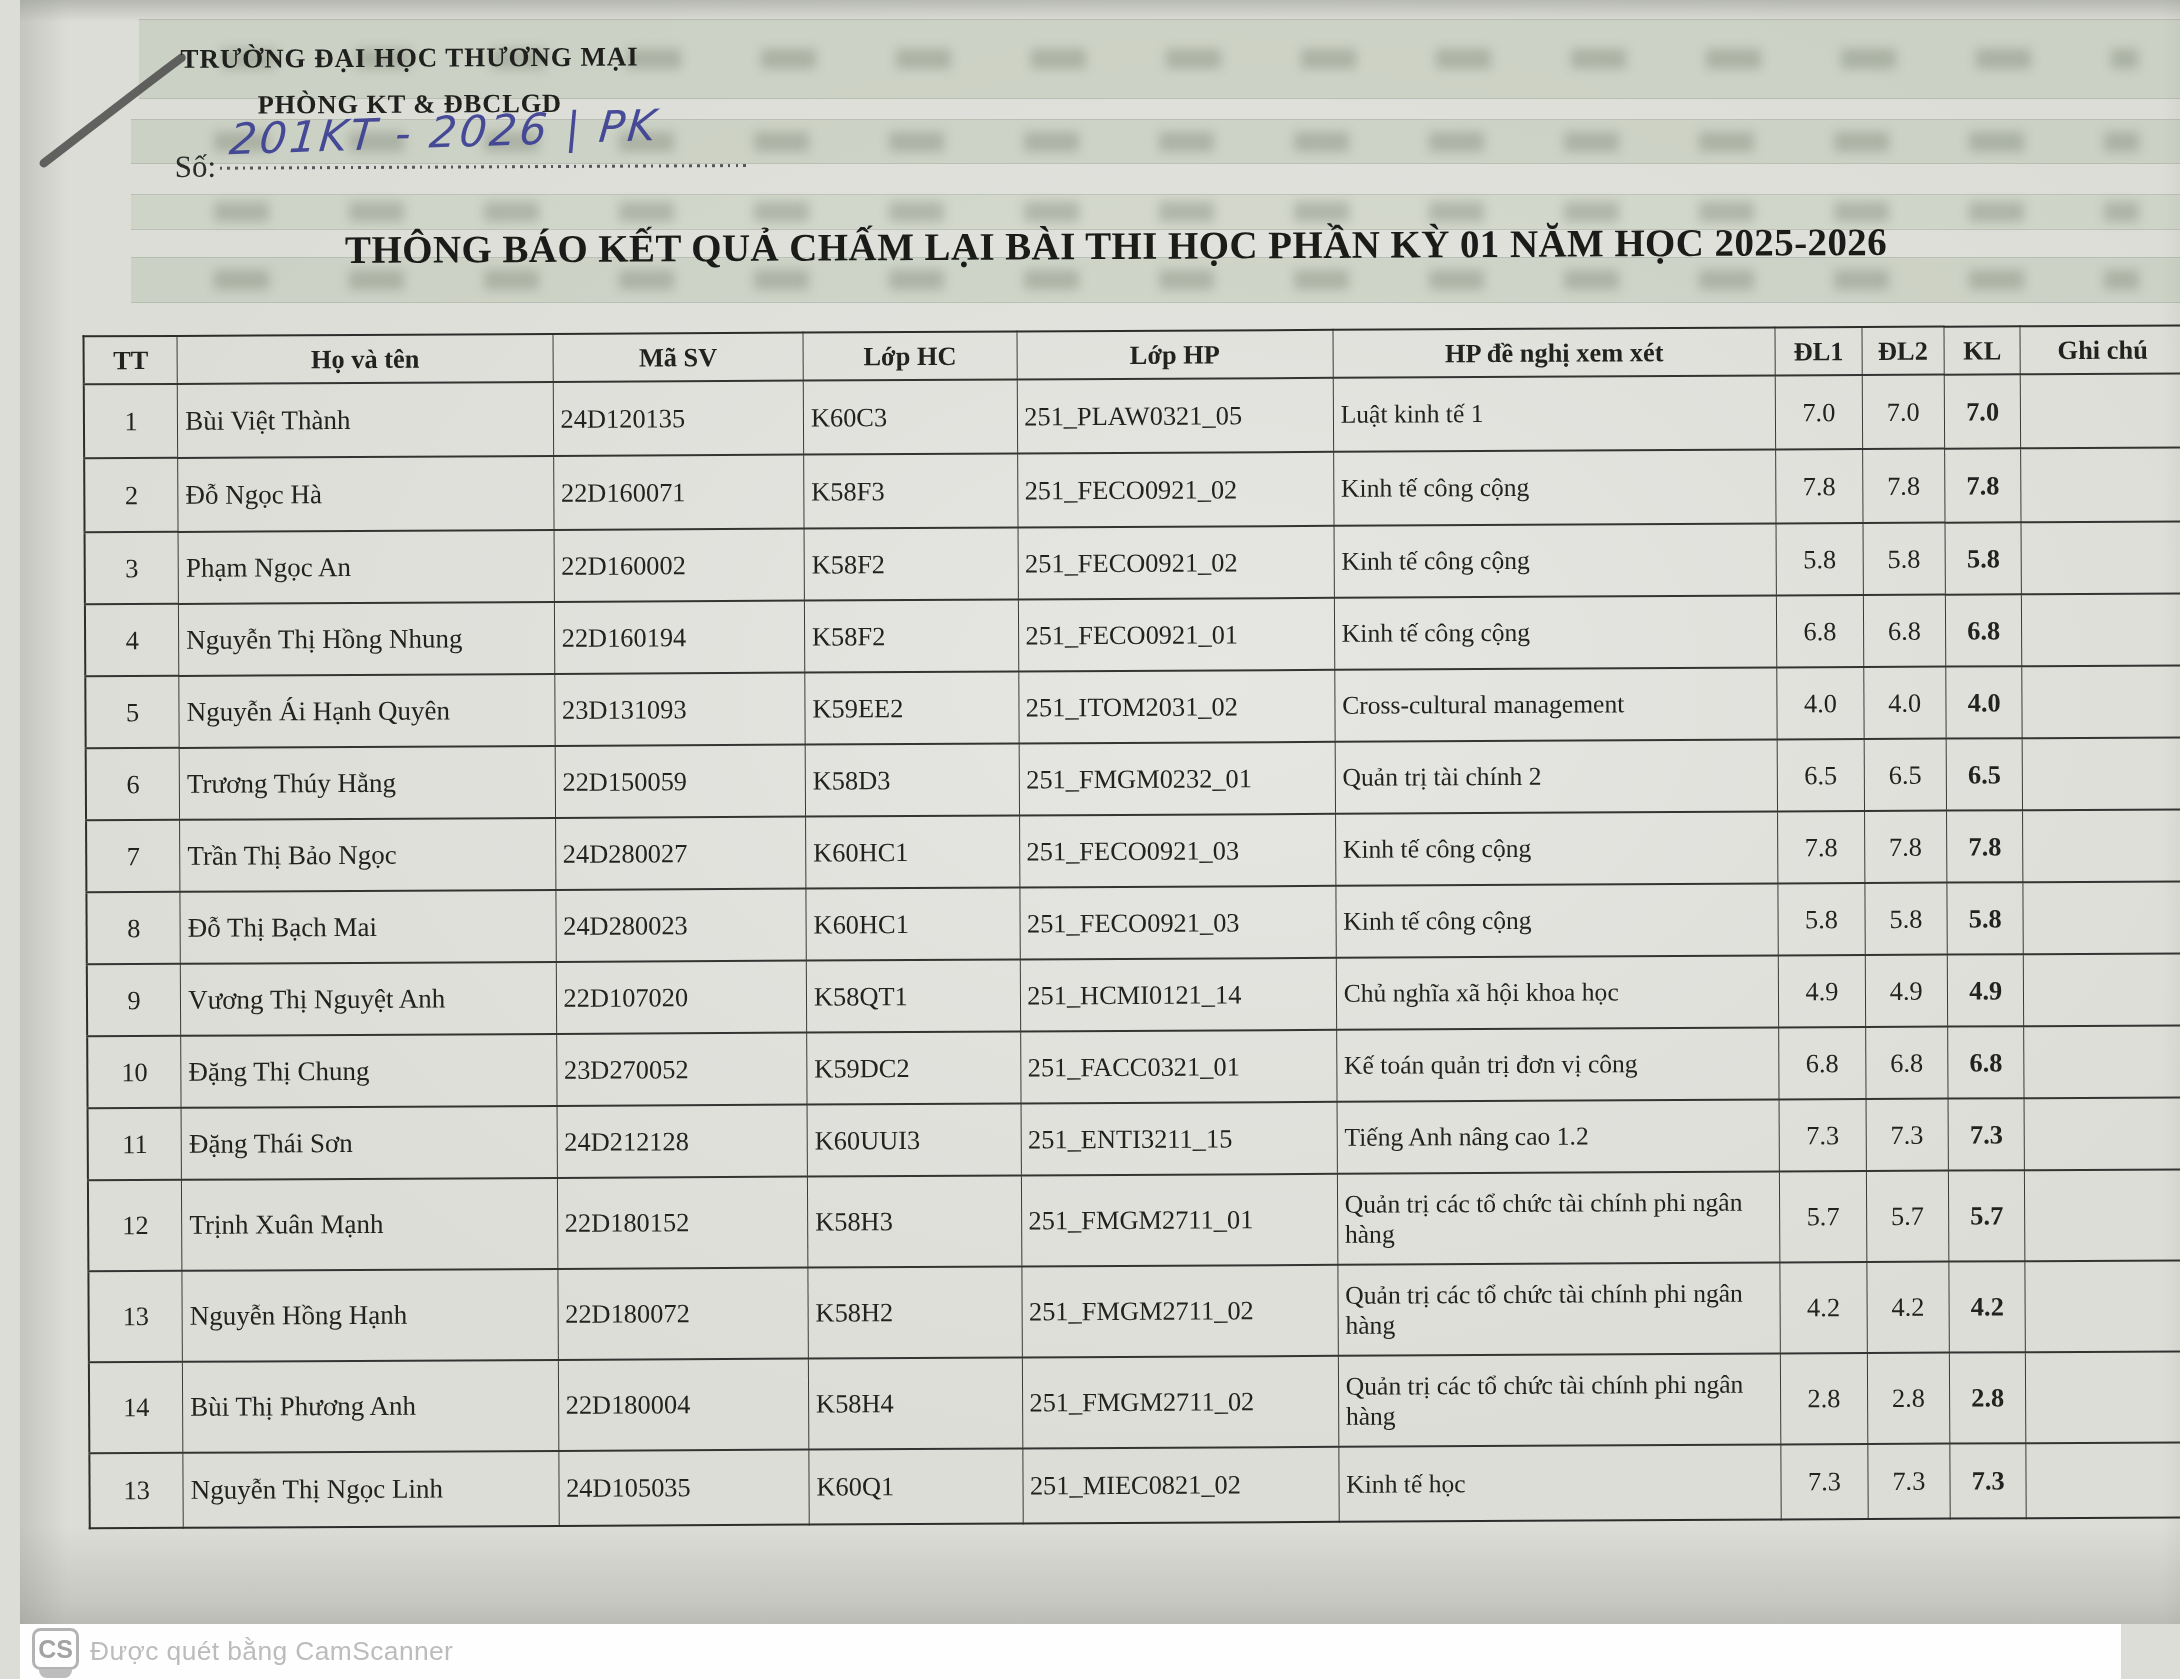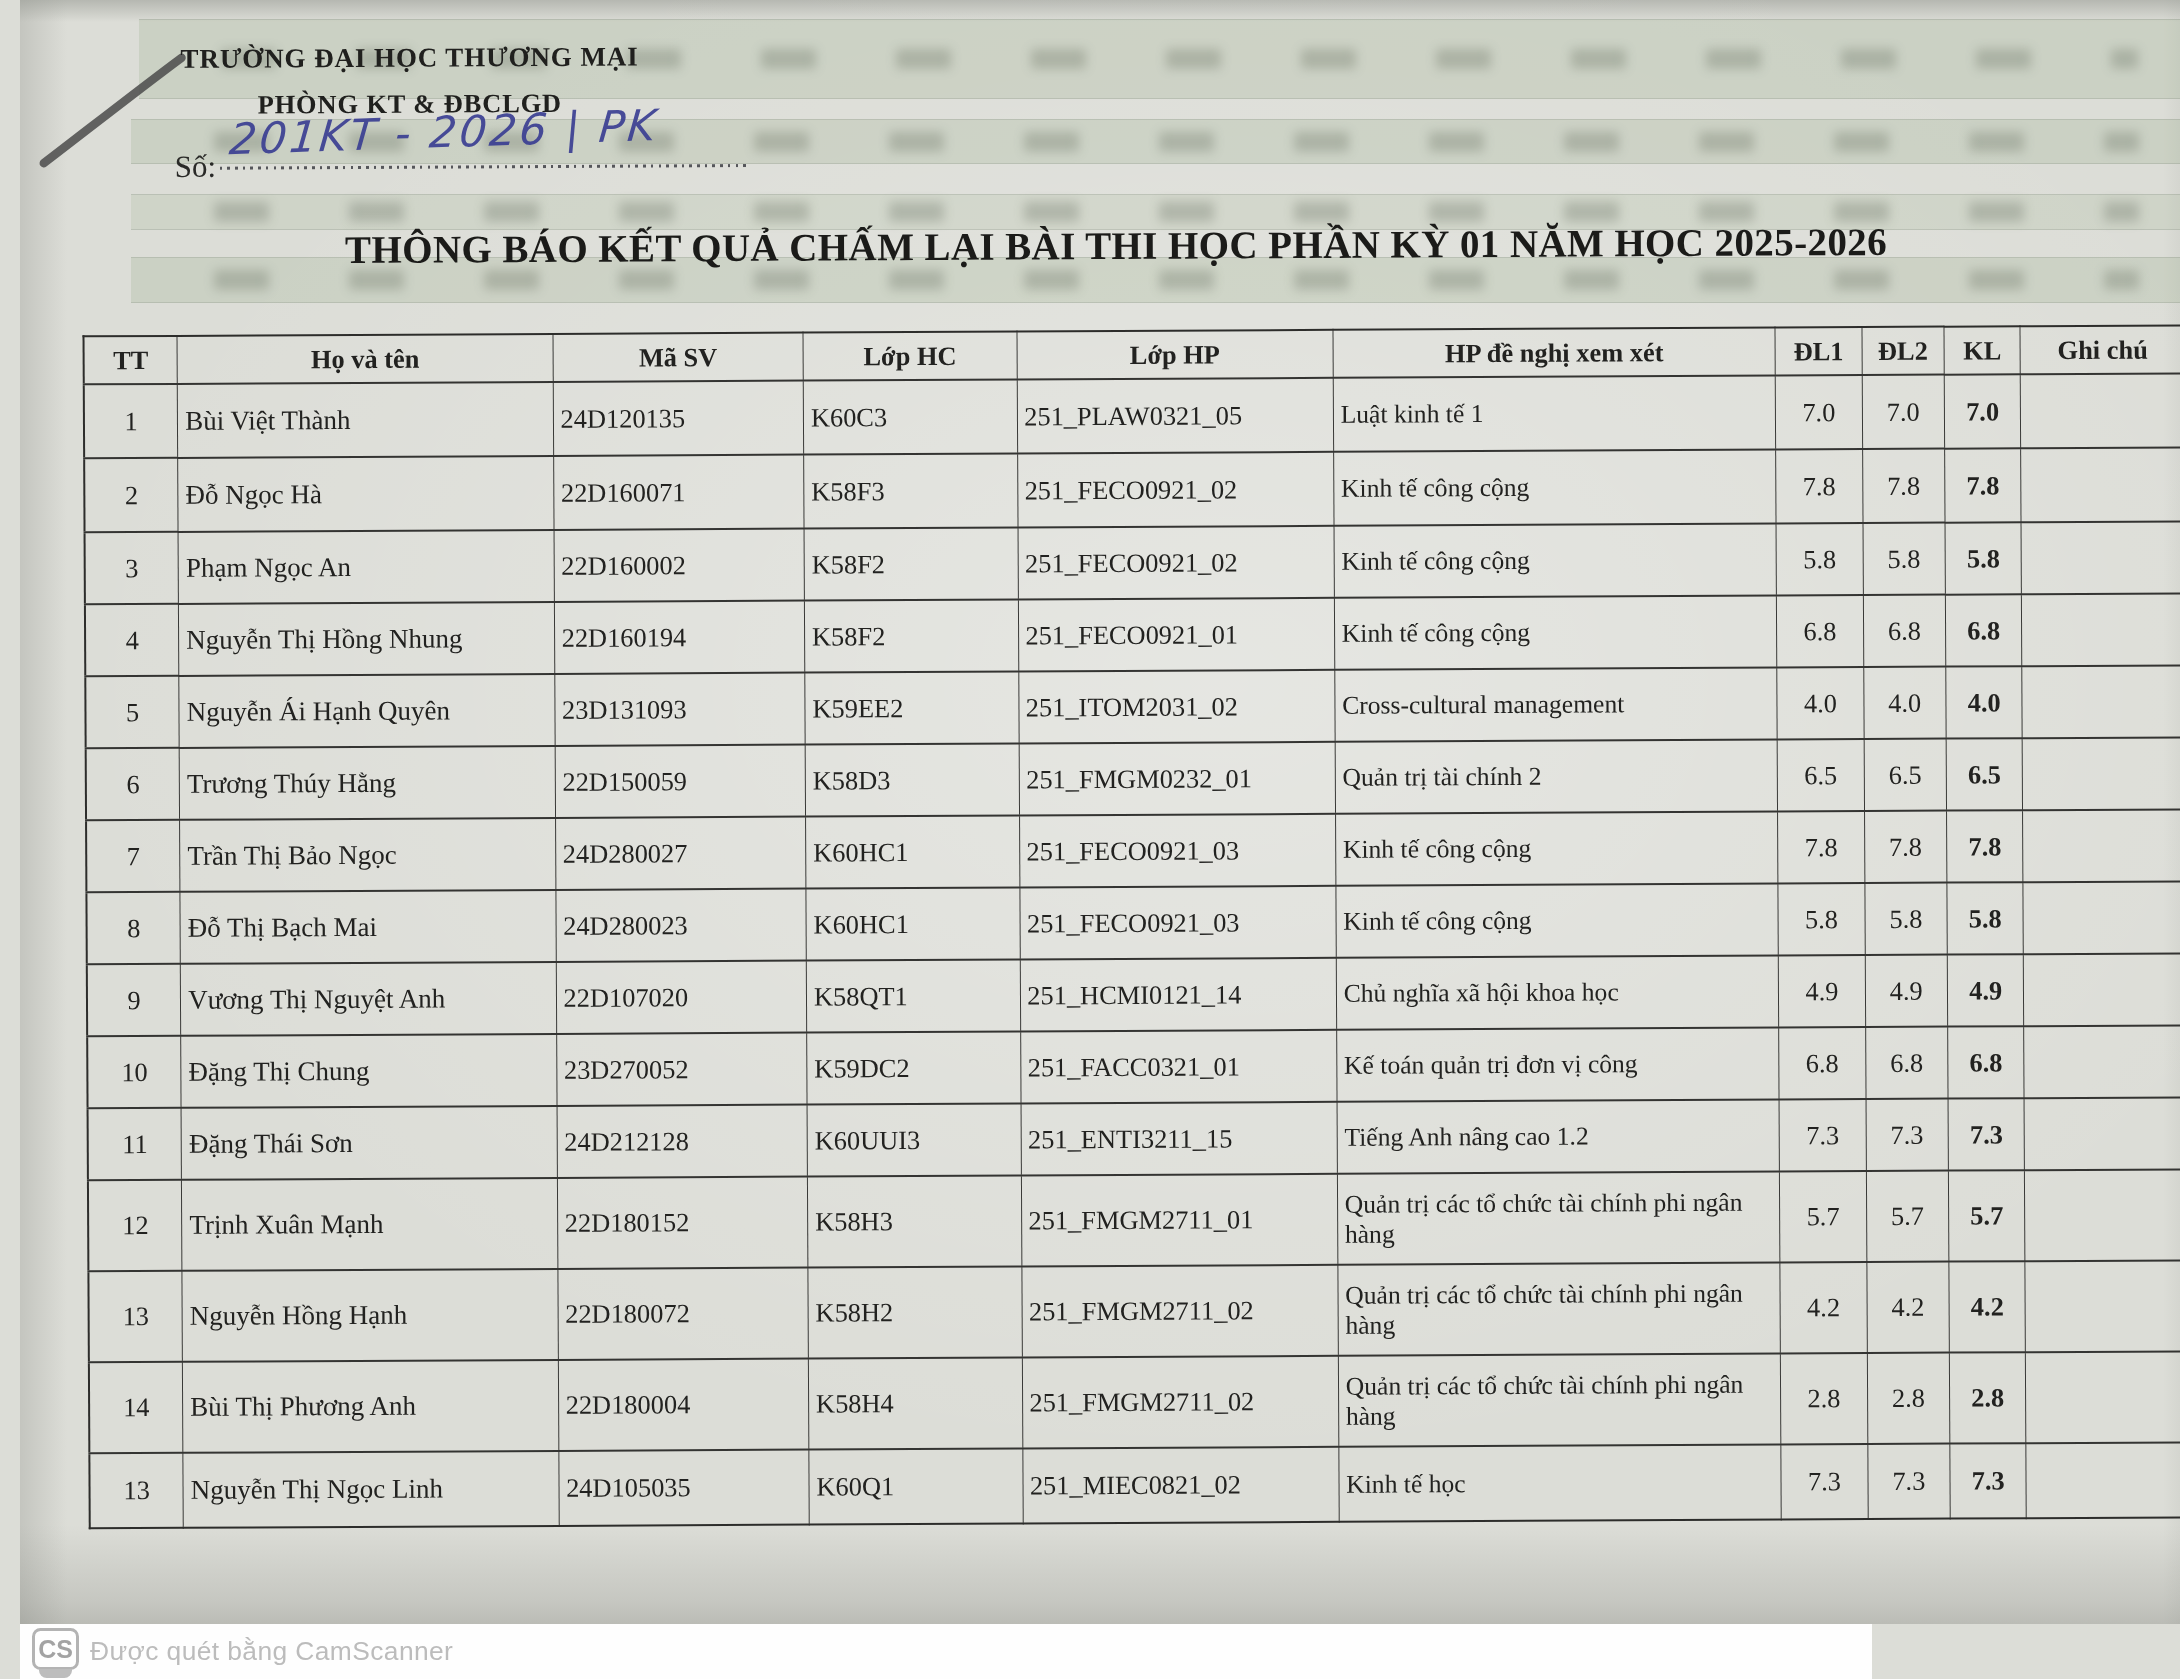--- a/index.html
+++ b/index.html
@@ -70,21 +70,21 @@
   td.col-1{font-size:27px;}
   td.col-2,td.col-3,td.col-4{font-size:26.4px;}
   td.col-5{font-size:25.6px;line-height:1.15;}
   td.col-6,td.col-7{text-align:center;font-size:26.4px;}
   td.col-8{text-align:center;font-size:26.4px;font-weight:bold;}
 
   
   .pen-mark{position:absolute;left:0;top:0;pointer-events:none;}
 
   
-  .footer-bar{position:absolute;left:0;top:1624px;width:1852px;height:55px;background:#fefefe;
+  .footer-bar{position:absolute;left:0;top:1624px;width:2101px;height:55px;background:#fefefe;
     font-family:"Liberation Sans",sans-serif;}
   .cs-badge{position:absolute;left:12px;top:4.3px;width:41px;height:36px;
     border:3.4px solid #b3b3b3;border-radius:8.5px;color:#a3a3a3;
     font-family:"Liberation Sans",sans-serif;font-weight:bold;font-size:25px;
     display:flex;align-items:center;justify-content:center;}
   .cs-badge::after{content:"";position:absolute;left:4.3px;right:4.3px;bottom:-11px;height:9.4px;
     background:#bdbdbd;border-radius:0 0 7.7px 7.7px;}
   .footer-text{position:absolute;left:70px;top:12px;font-size:26.4px;color:#bcbcbc;
     letter-spacing:0.4px;text-align:center;}
 </style>

